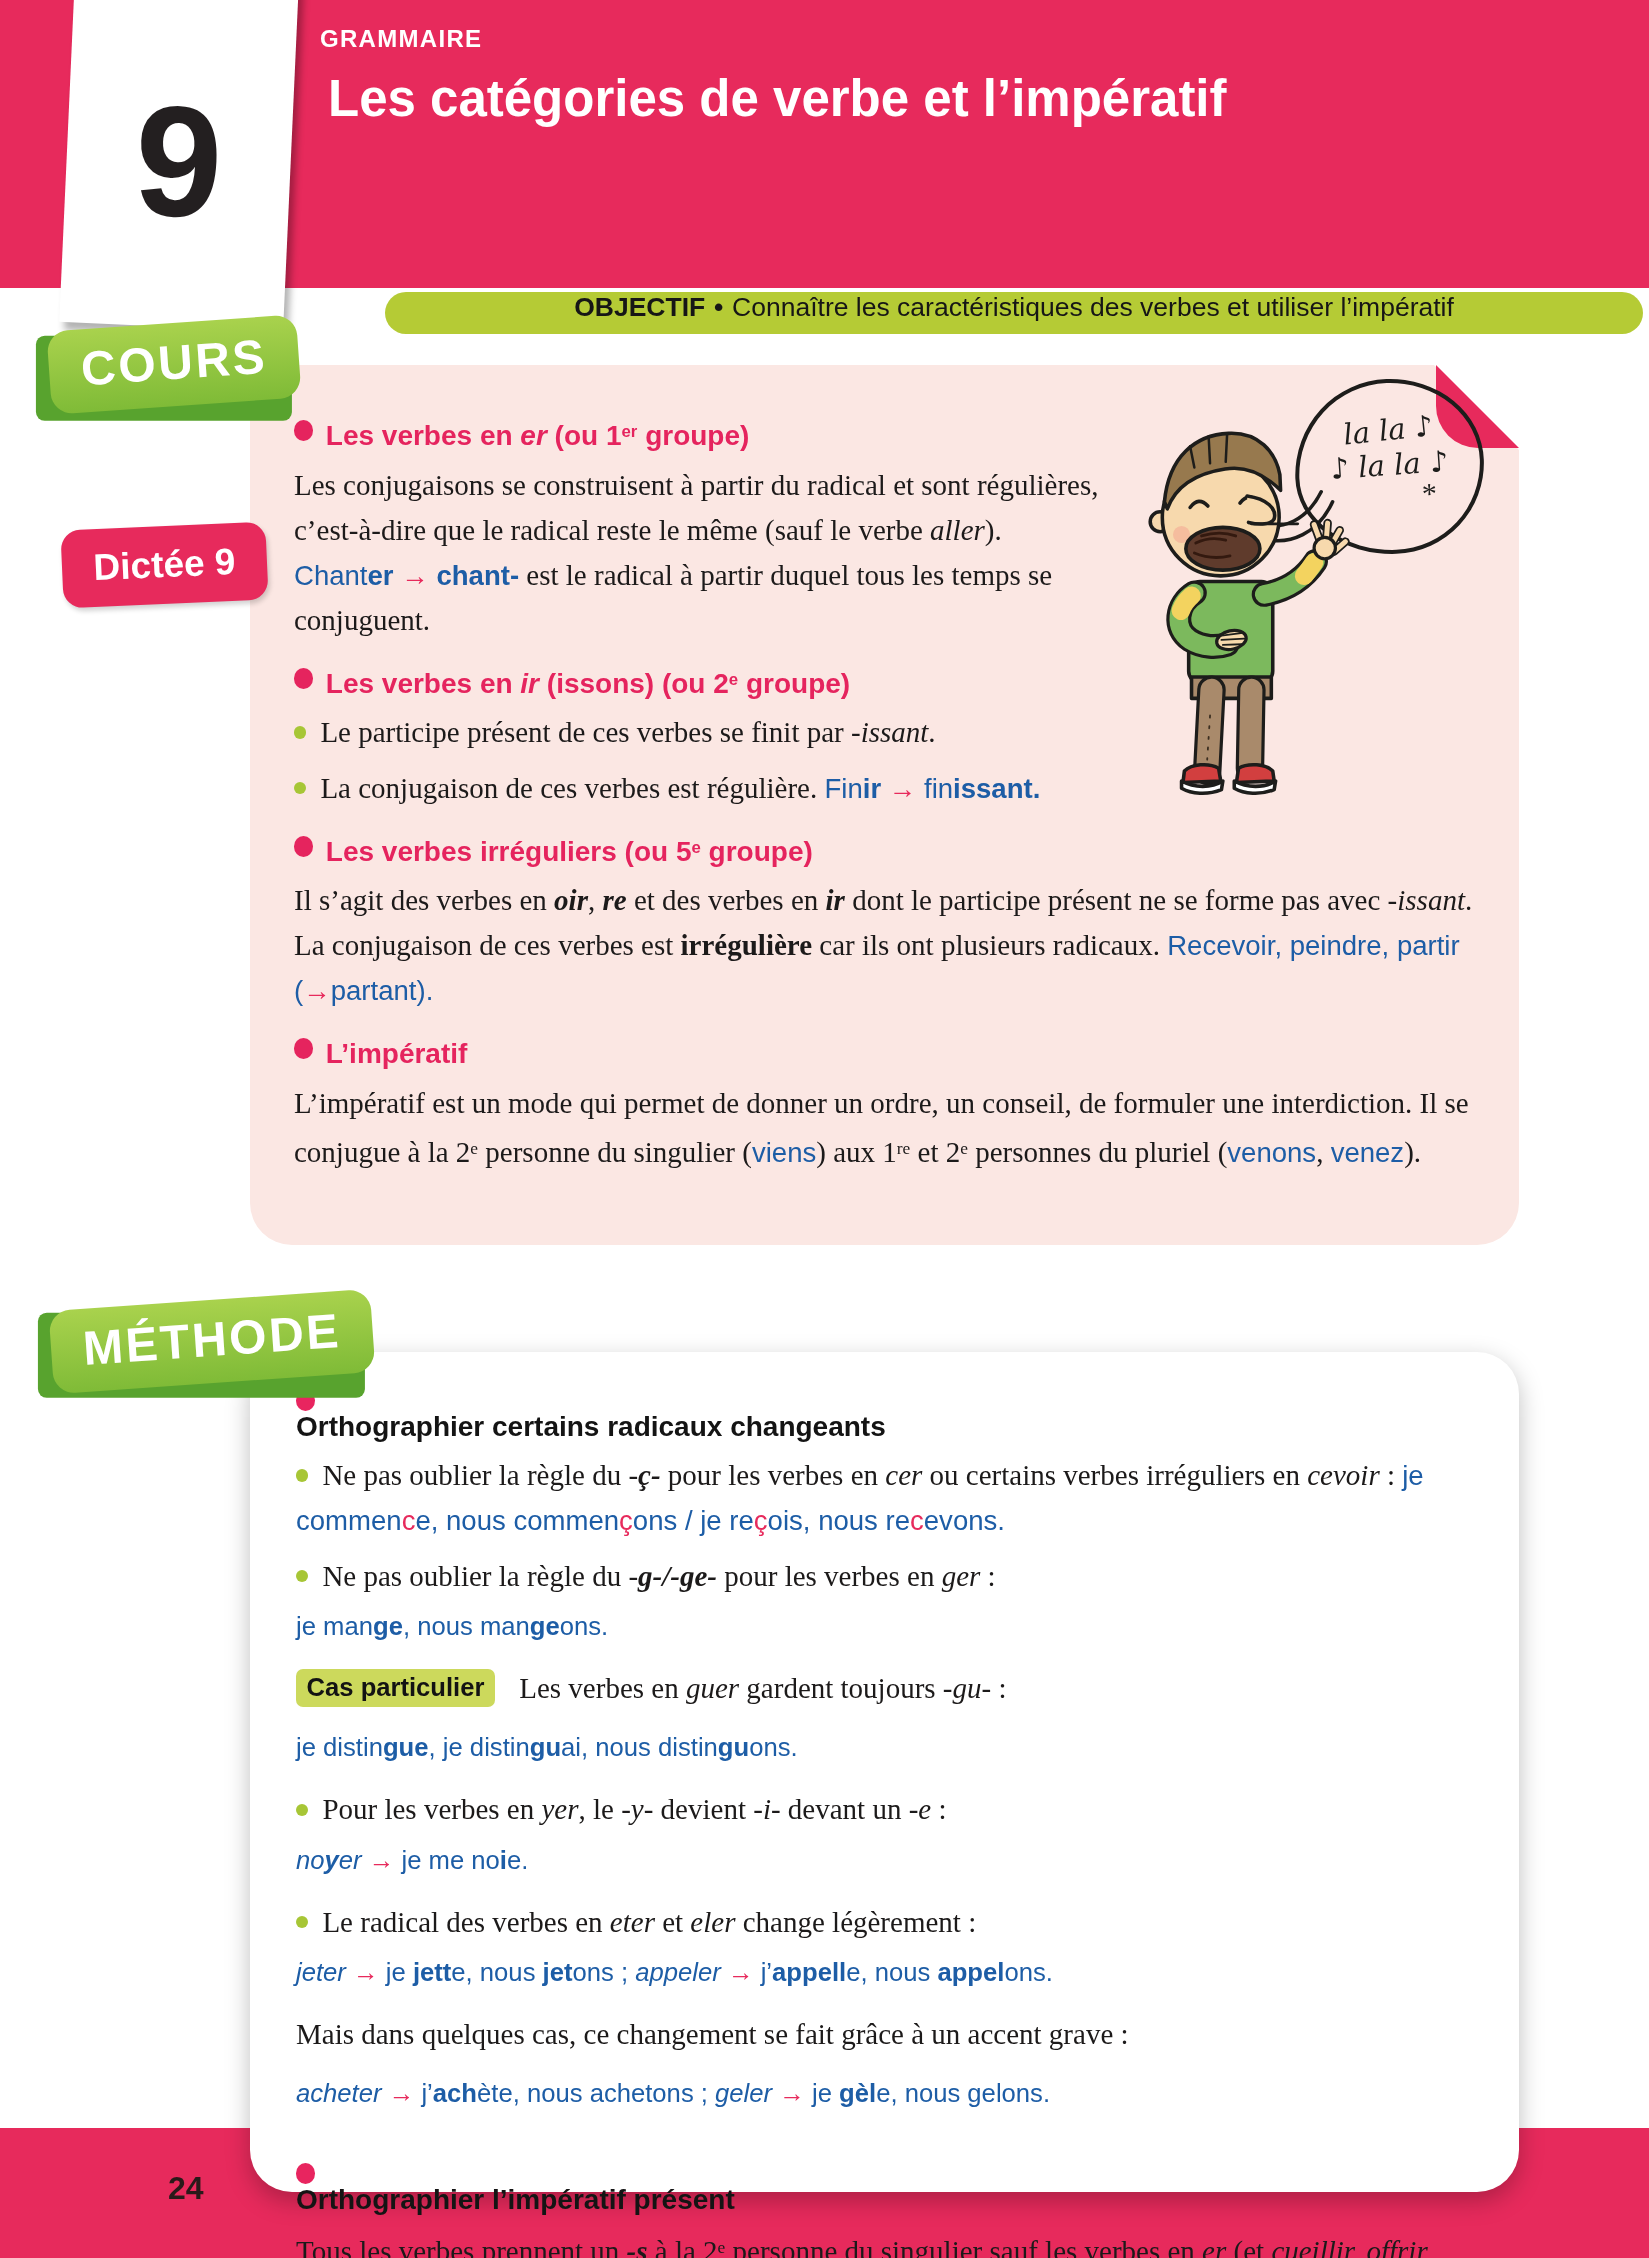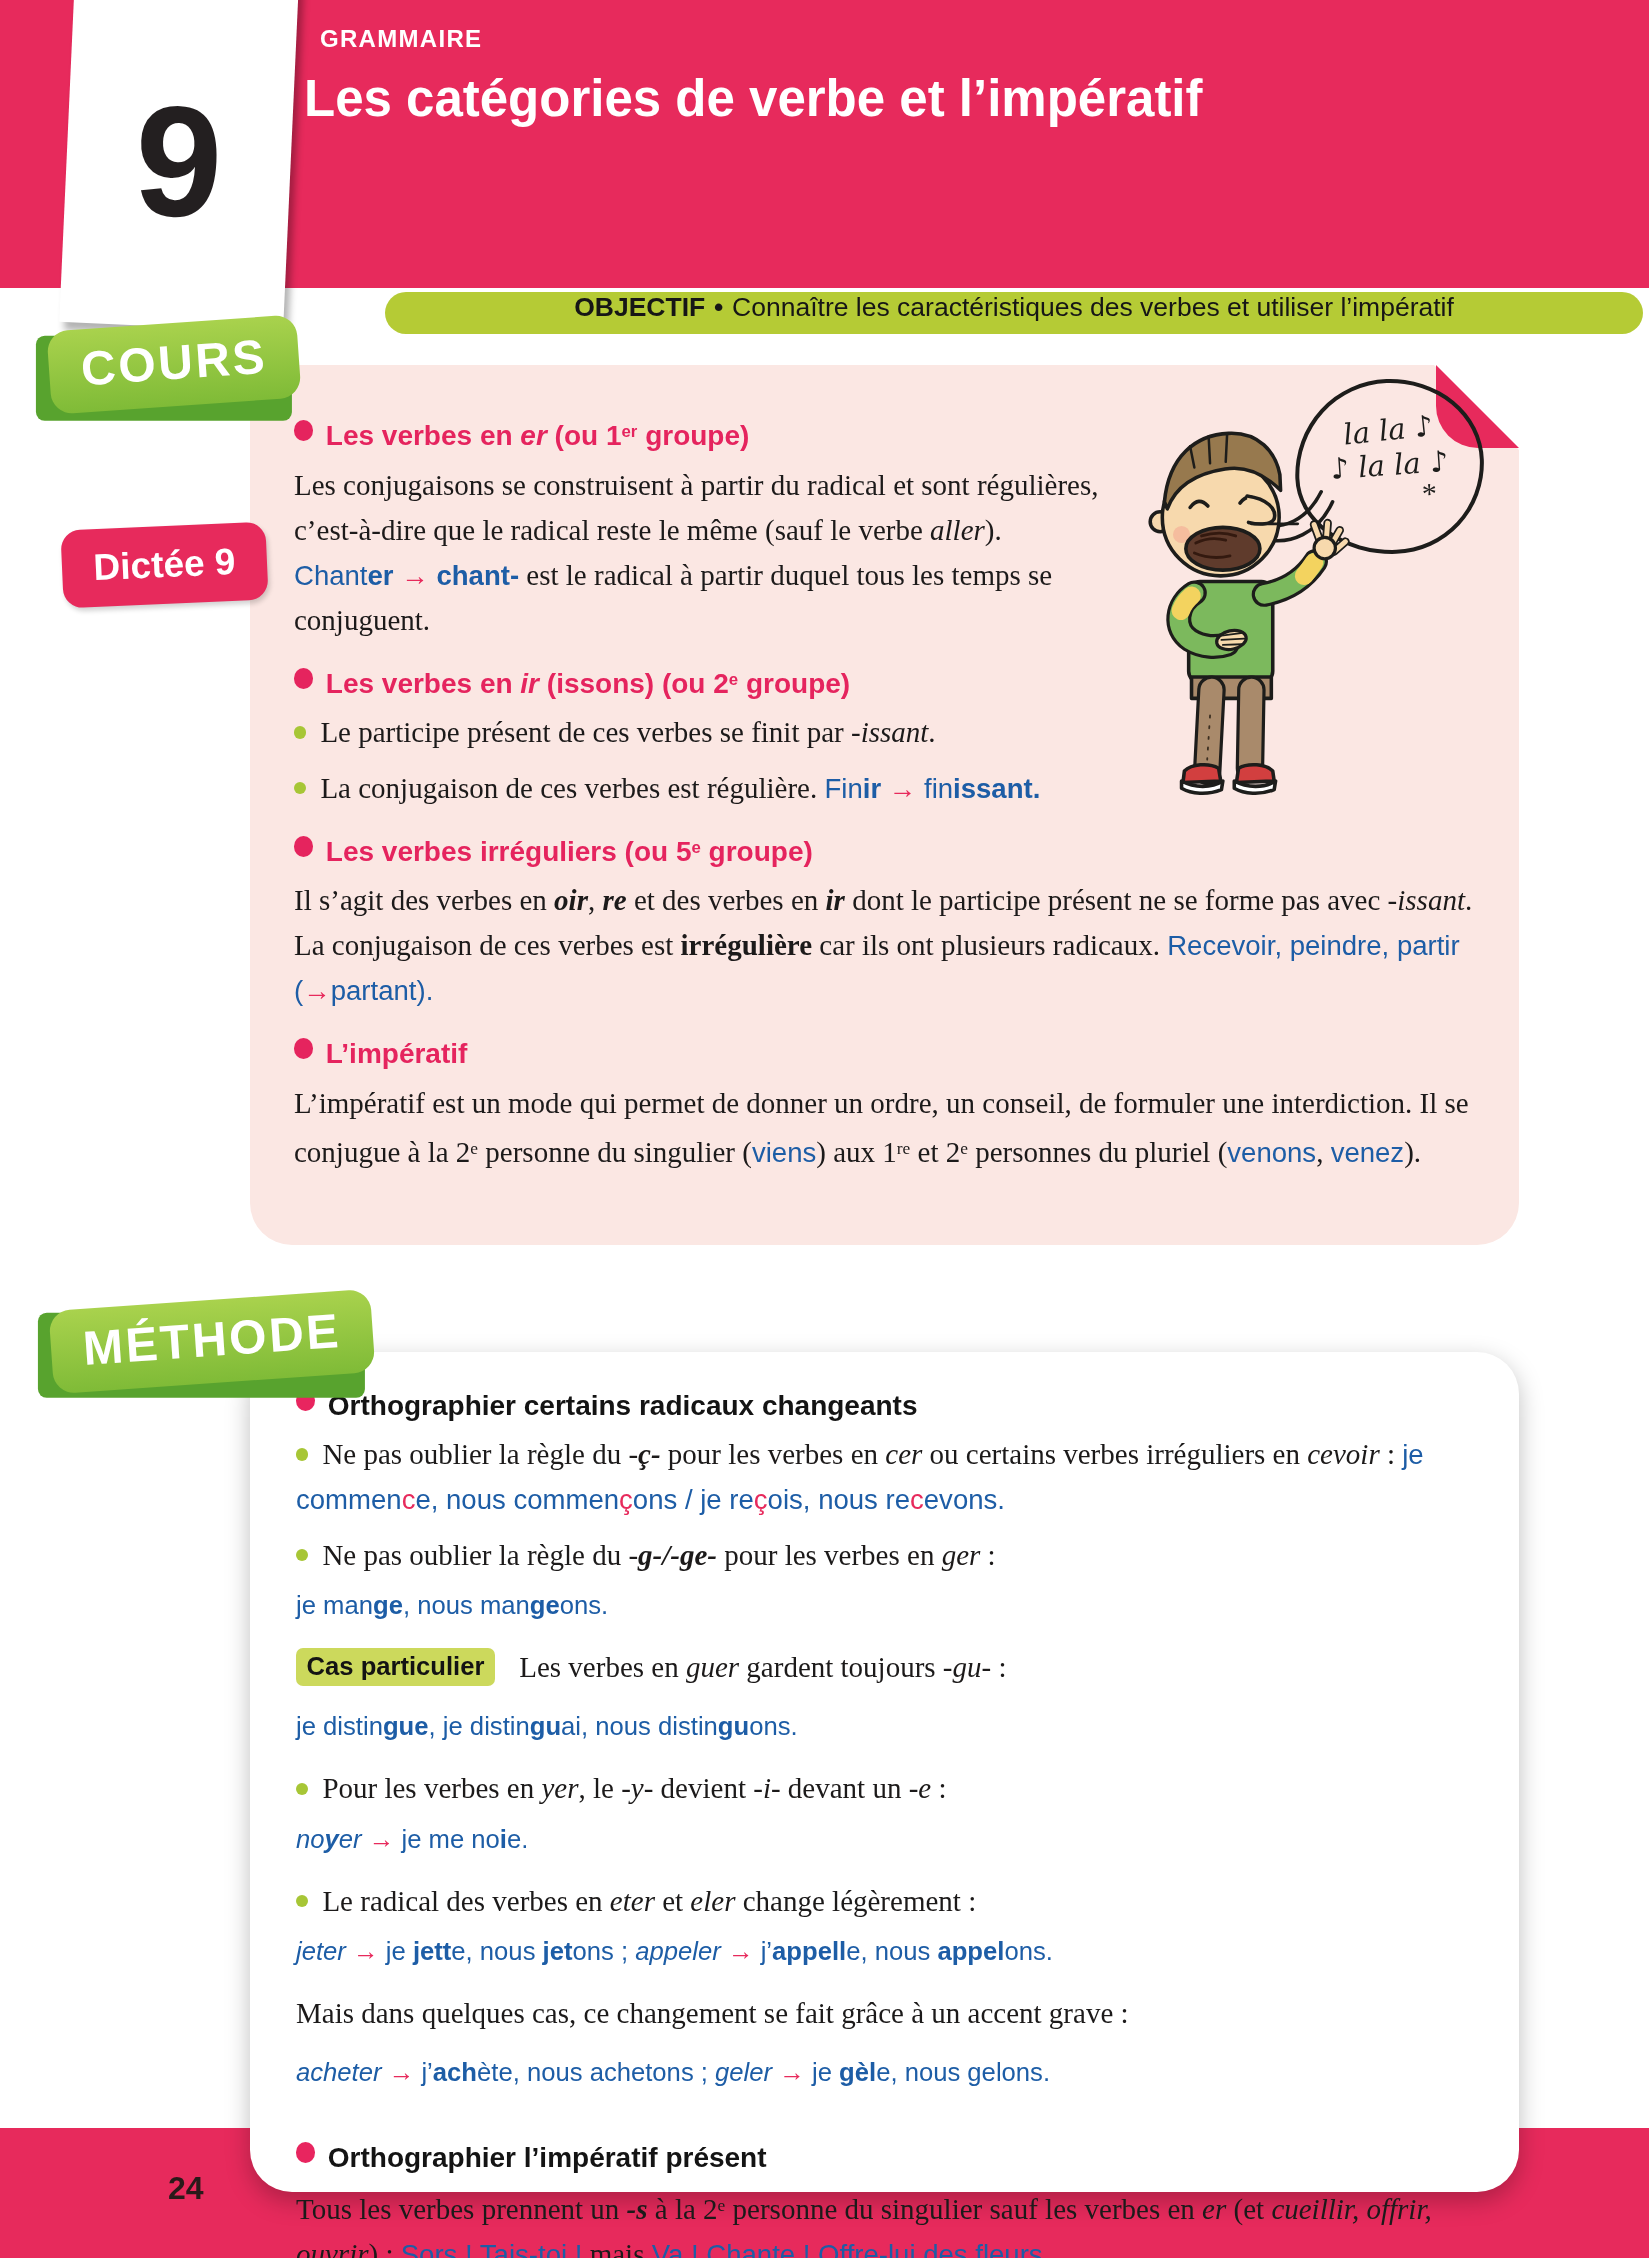--- a/index.html
+++ b/index.html
@@ -24,21 +24,21 @@
   }
 
   
   .band-top { position:absolute; left:0; top:0; width:1650px; height:288px; background:var(--red); }
   .kicker {
     position:absolute; left:320px; top:25px;
     font-family:"Liberation Sans", sans-serif; font-weight:700;
     font-size:24px; letter-spacing:1.3px; color:#ffffff;
   }
   .title {
-    position:absolute; left:304px; top:69px;
+    position:absolute; left:328px; top:69px;
     font-family:"Liberation Sans", sans-serif; font-weight:700;
     font-size:51px; color:#ffffff; white-space:nowrap;
   }
   .chapter-card {
     position:absolute; left:67px; top:-21px; width:224px; height:348px;
     background:#ffffff; transform:rotate(2.6deg);
     box-shadow:5.3px 8px 7px rgba(0,0,0,0.30);
     display:flex; align-items:center; justify-content:center; z-index:4;
   }
   .chapter-num {
@@ -116,21 +116,21 @@
     font-size:28px; margin:25px 0 10.6px; display:flex; align-items:flex-start;
   }
   .sec:first-of-type .sec-h { margin-top:3.5px; }
   .sec-h.pink { color:var(--pink-h); }
   .sec-h.dark { color:#141414; }
   .sec-h .dot {
     width:19.4px; height:21px; border-radius:50%; margin-right:12.4px; flex:0 0 auto;
   }
   .dot-pink { background:var(--pink-h); }
   .sec-h.dark .dot { background:#e8255f; }
-  .white-box .sec-h { margin:21px 0 8.8px; }
+  .white-box .sec-h { margin:21px 0 8.8px;flex-direction:column; }
   .white-box .sec:last-of-type .sec-h { margin-top:49px; }
 
   .body-p { font-size:29px; line-height:45px; color:#1c1a1a; margin:3.5px 0 19.4px; }
   .body-p.li { margin:10.6px 0 10.6px; }
   .ex-line {
     font-family:"Liberation Sans", sans-serif; font-size:27px; line-height:41px;
     color:var(--blue); margin:-3.5px 0 19.4px;
   }
   .dot-green {
     display:inline-block; width:12.4px; height:12.4px; border-radius:50%;

